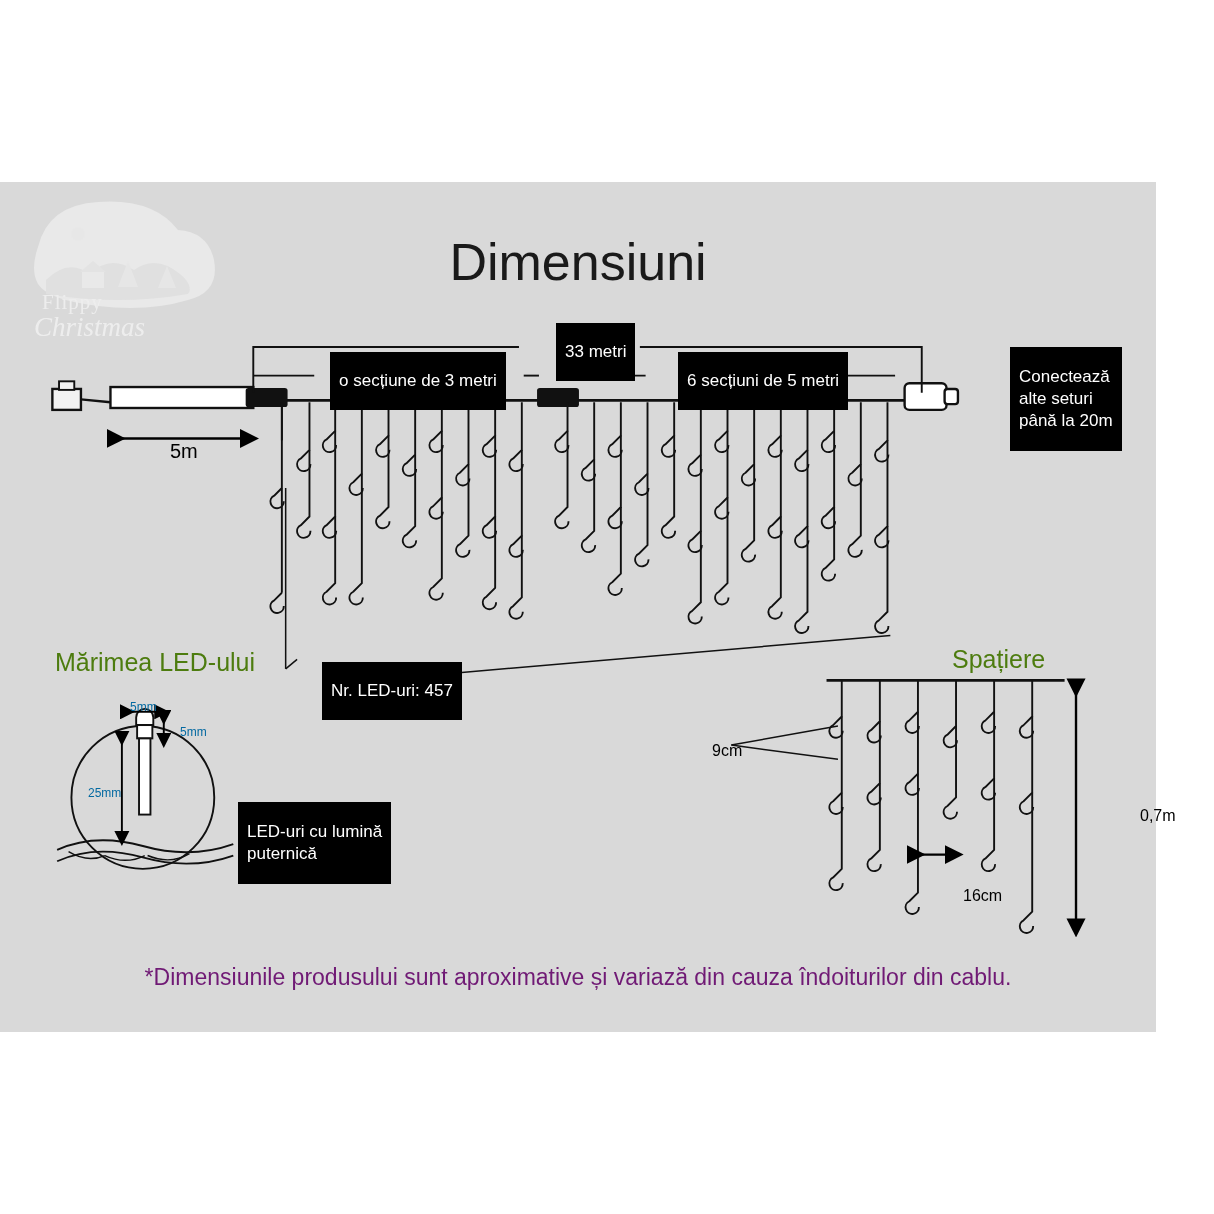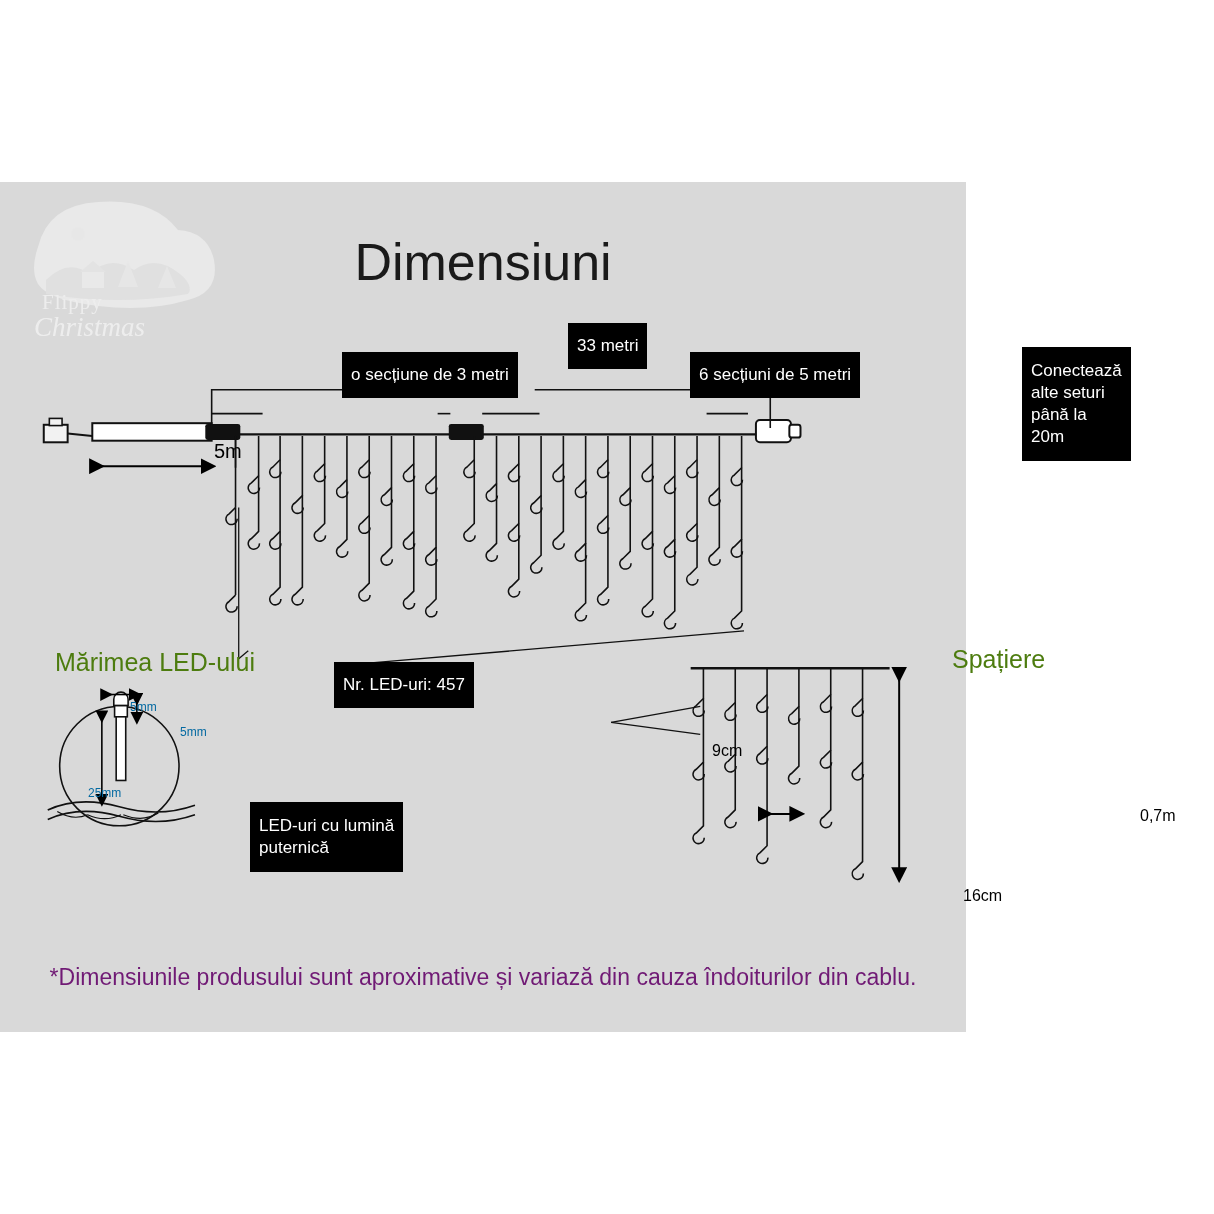--- a/index.html
+++ b/index.html
@@ -12,41 +12,40 @@
     width: 1214px;
     height: 1214px;
     background: #ffffff;
     font-family: "Liberation Sans", sans-serif;
     overflow: hidden;
   }
   #canvas {
     position: absolute;
     left: 0;
     top: 182px;
-    width: 966px;
+    width: 1156px;
     height: 850px;
     background: #d9d9d9;
   }
   svg.art {
     position: absolute;
     left: 0;
     top: 0;
     width: 100%;
     height: 100%;
   }
   .lbl {
     position: absolute;
     color: #ffffff;
     background: #000000;
     font-size: 17px;
     line-height: 20px;
-    padding: 13px 9px;
+    padding: 19px 9px;
     white-space: pre-line;
     font-family: "Liberation Sans", sans-serif;
-    margin-left: 12px;
   }
   .plain {
     position: absolute;
     color: #000000;
     background: transparent;
     font-family: "Liberation Sans", sans-serif;
   }
   #title {
     left: 0;
     right: 0;
@@ -324,21 +323,21 @@
     </svg>
 
     <div class="plain" id="title">Dimensiuni</div>
 
     <div class="lbl" style="left:556px; top:141px;">33 metri</div>
     <div class="lbl" style="left:330px; top:170px;">o secțiune de 3 metri</div>
     <div class="lbl" style="left:678px; top:170px;">6 secțiuni de 5 metri</div>
     <div class="lbl" style="left:1010px; top:165px; line-height:22px;">Conectează
 alte seturi
 până la 20m</div>
-    <div class="plain dim-txt" style="left:170px; top:258px; font-size:20px;margin-left:44px;">5m</div>
+    <div class="plain dim-txt" style="left:170px; top:258px; font-size:20px;">5m</div>
 
     <div class="lbl" style="left:322px; top:480px;">Nr. LED-uri: 457</div>
 
     <div class="plain sect-head" style="left:55px; top:466px;">Mărimea LED-ului</div>
     <div class="plain small-dim" style="left:130px; top:518px;">5mm</div>
     <div class="plain small-dim" style="left:180px; top:543px;">5mm</div>
     <div class="plain small-dim" style="left:88px; top:604px;">25mm</div>
     <div class="lbl" style="left:238px; top:620px; line-height:22px;">LED-uri cu lumină
 puternică</div>
 

